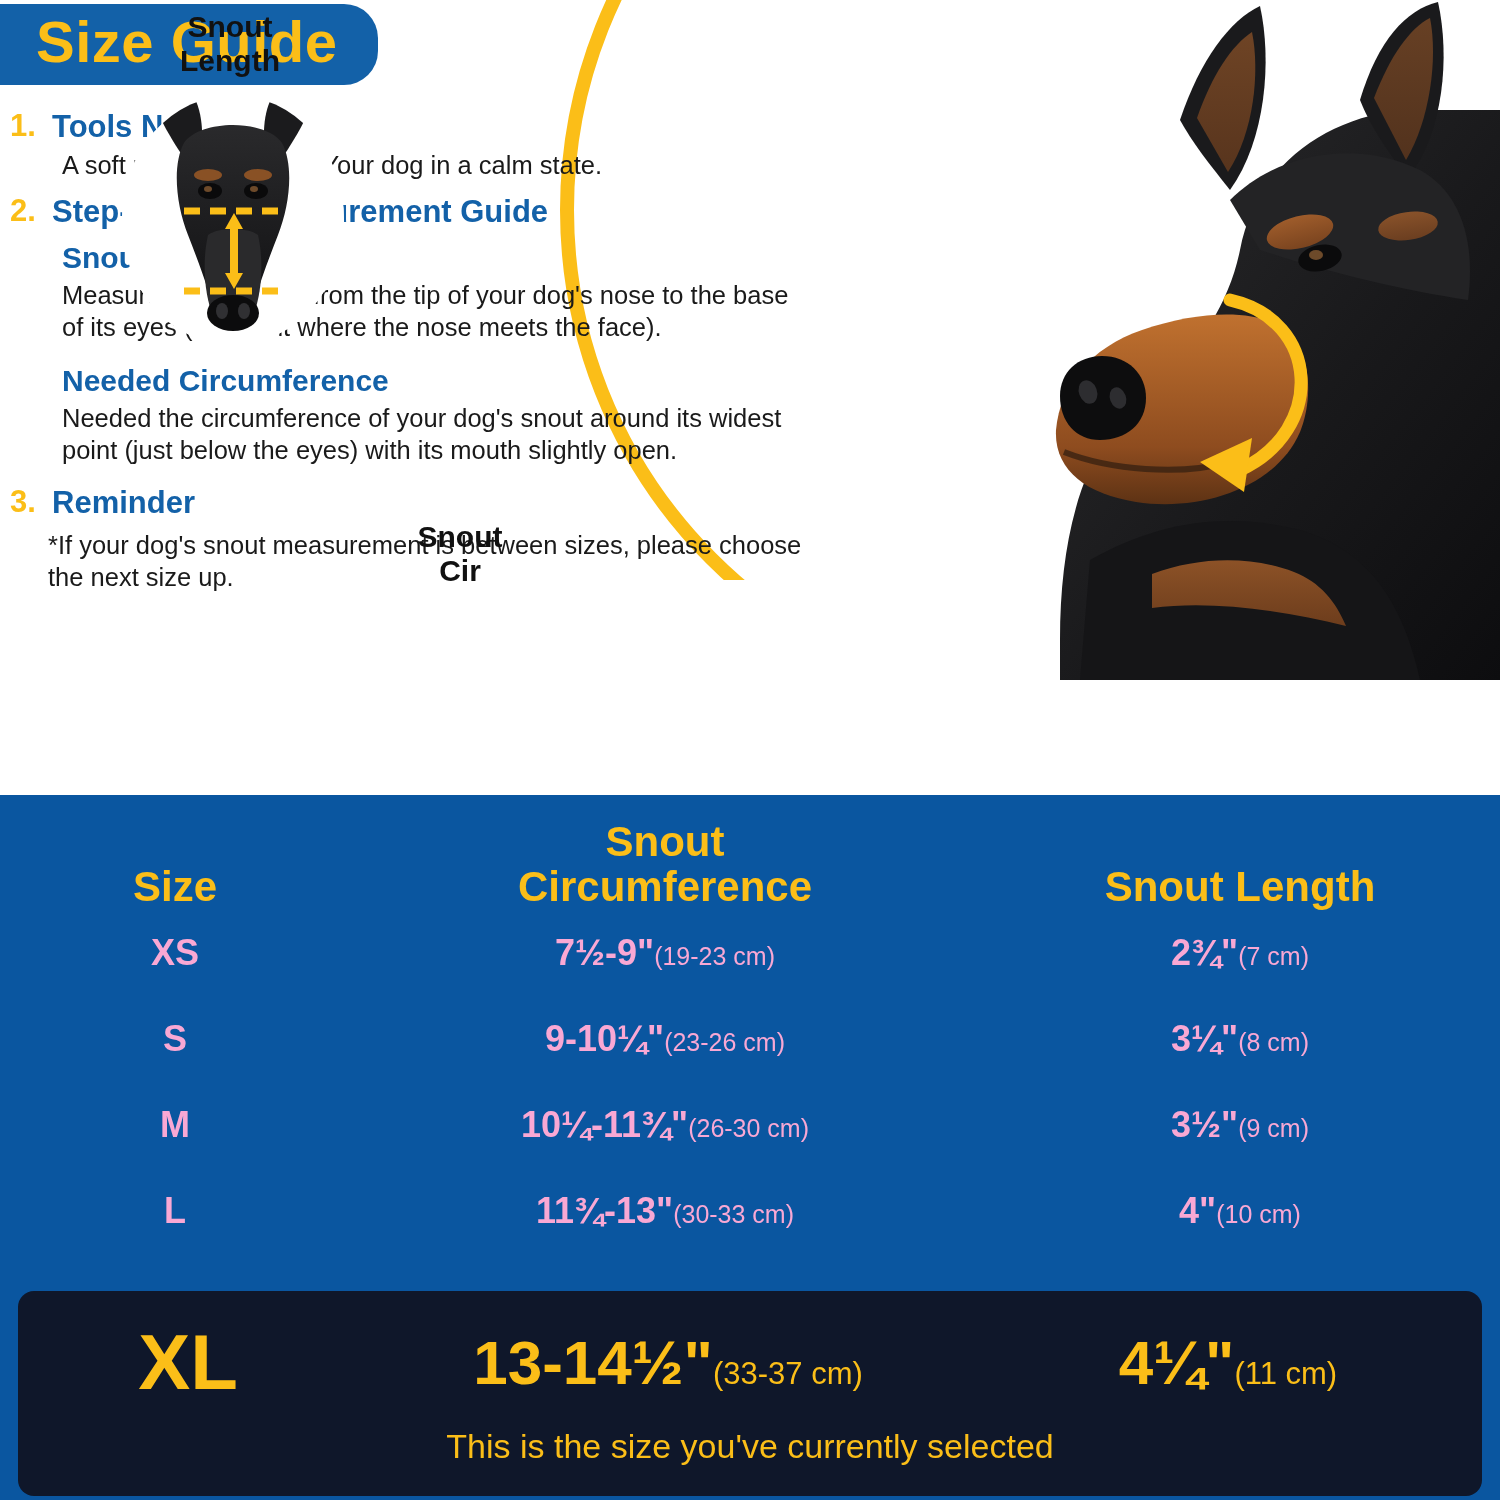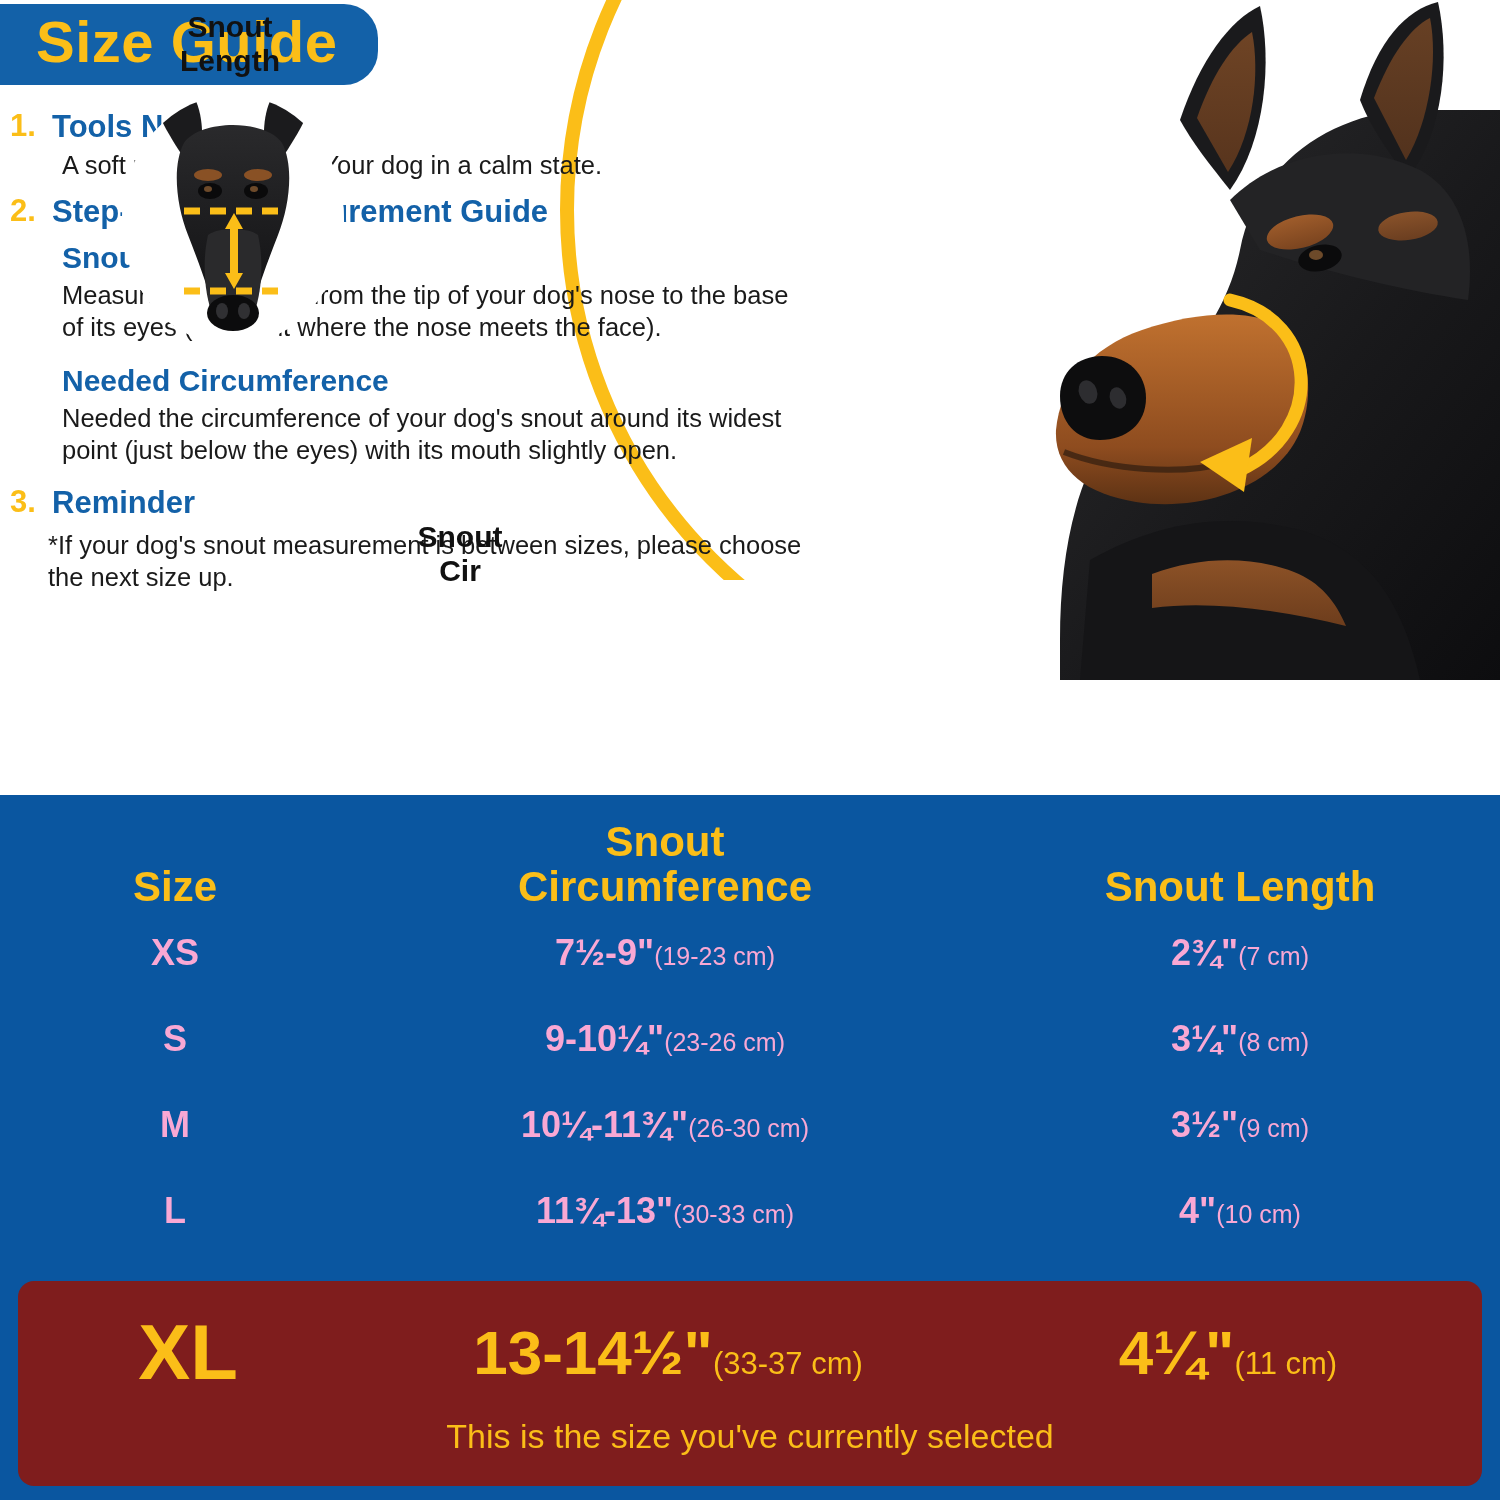--- a/index.html
+++ b/index.html
@@ -212,23 +212,23 @@
   }
   .td .cm {
     font-size: 25px;
     font-weight: normal;
   }
 
   .xl-row {
     position: absolute;
     left: 18px;
     right: 18px;
-    bottom: 14px;
+    bottom: 4px;
     height: 205px;
-    background: #7f1d1d;
+    background: #0f172a;
     border-radius: 16px;
     box-sizing: border-box;
     padding-top: 12px;
   }
   .xl-flex {
     display: flex;
     align-items: center;
     height: 118px;
   }
   .xl-size {

